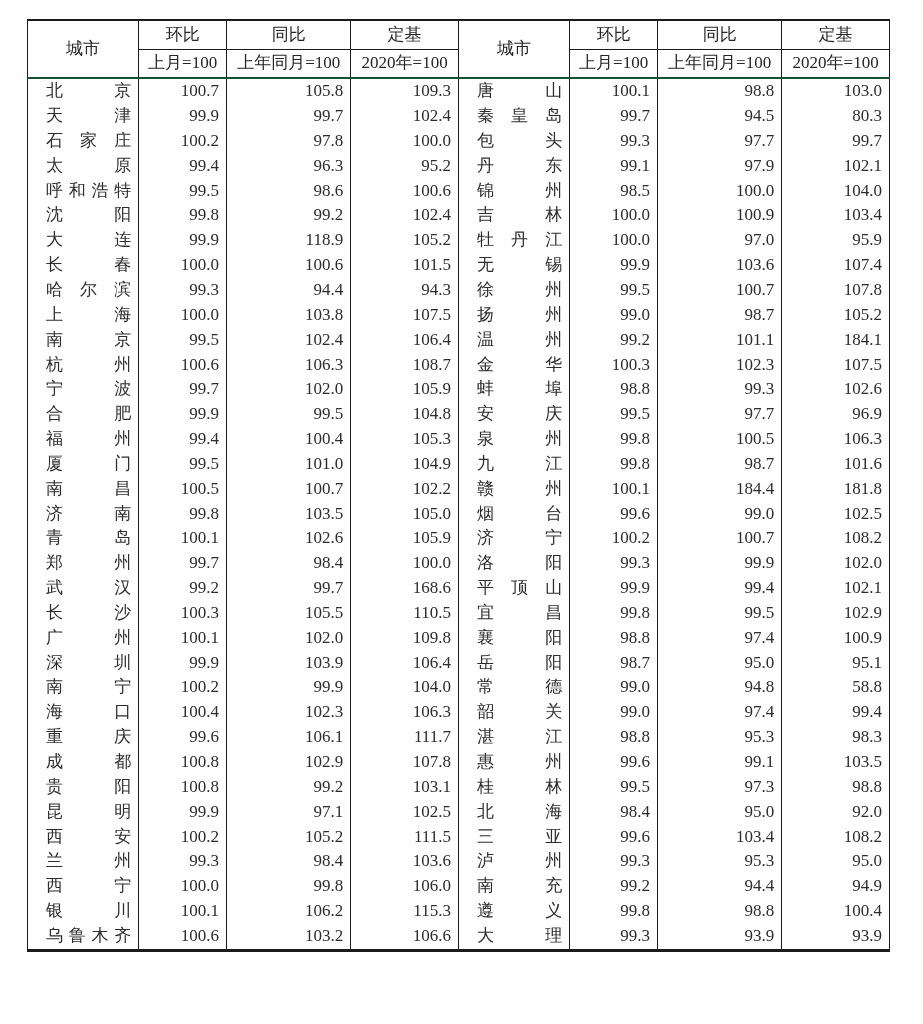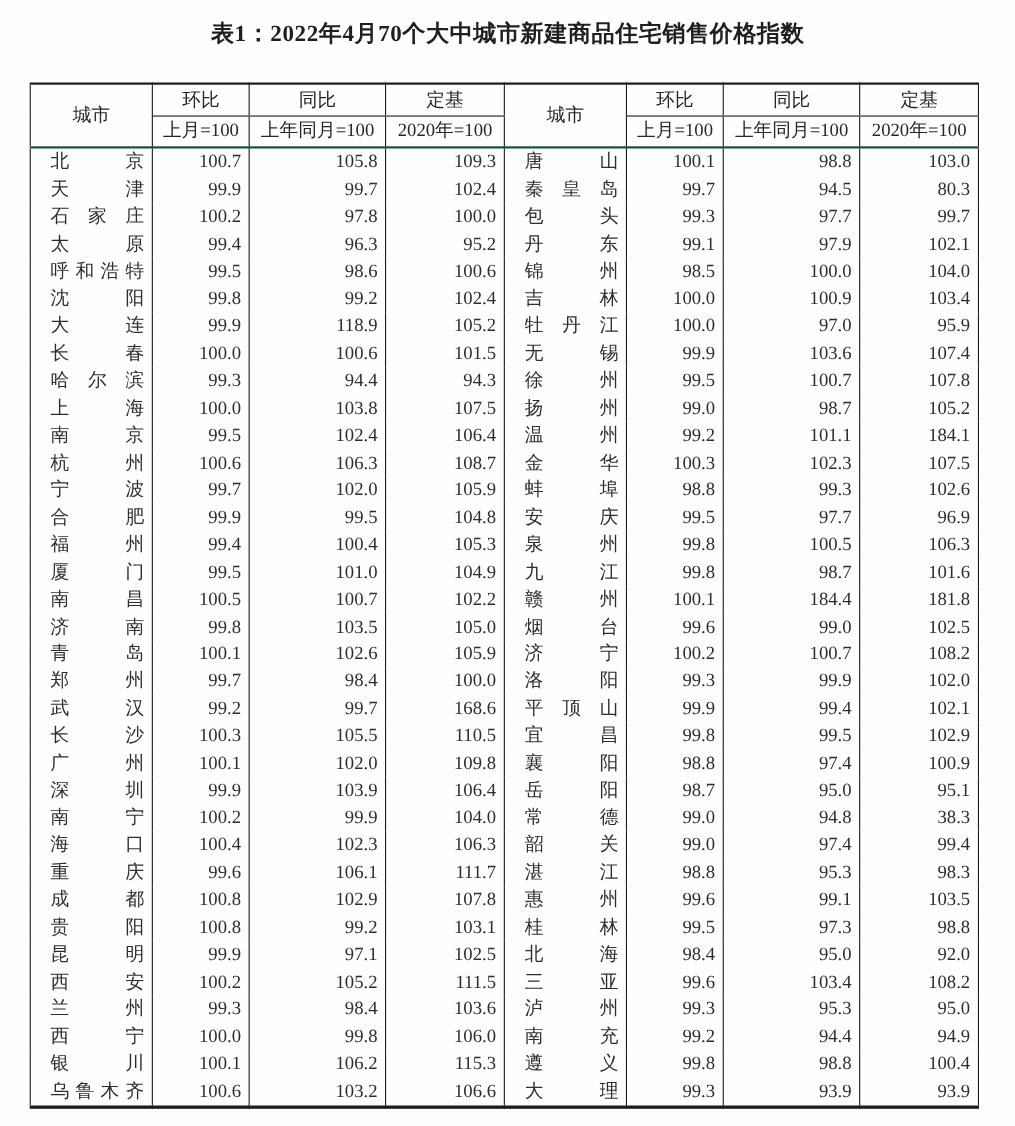--- a/index.html
+++ b/index.html
@@ -35,21 +35,20 @@
   td.city{padding:0 7px 0 18px;}
   td.city .cn{
     display:block;width:100%;
     text-align:justify;text-align-last:justify;
   }
 </style>
 </head>
 <body>
 
 <div class="page">
-  <h1 class="title">表1：2022年4月70个大中城市新建商品住宅销售价格指数</h1>
 
   <table class="idx">
     <colgroup>
       <col class="c-city">
         <col class="c-mom">
         <col class="c-yoy">
         <col class="c-base">
       <col class="c-city">
         <col class="c-mom">
         <col class="c-yoy">
@@ -441,21 +440,21 @@
       <span class="cn">南宁</span>
     </td>
     <td class="num">100.2</td>
     <td class="num">99.9</td>
     <td class="num">104.0</td>
     <td class="city">
       <span class="cn">常德</span>
     </td>
     <td class="num">99.0</td>
     <td class="num">94.8</td>
-    <td class="num">38.3</td>
+    <td class="num">58.8</td>
   </tr>
 
   <tr>
     <td class="city">
       <span class="cn">海口</span>
     </td>
     <td class="num">100.4</td>
     <td class="num">102.3</td>
     <td class="num">106.3</td>
     <td class="city">

